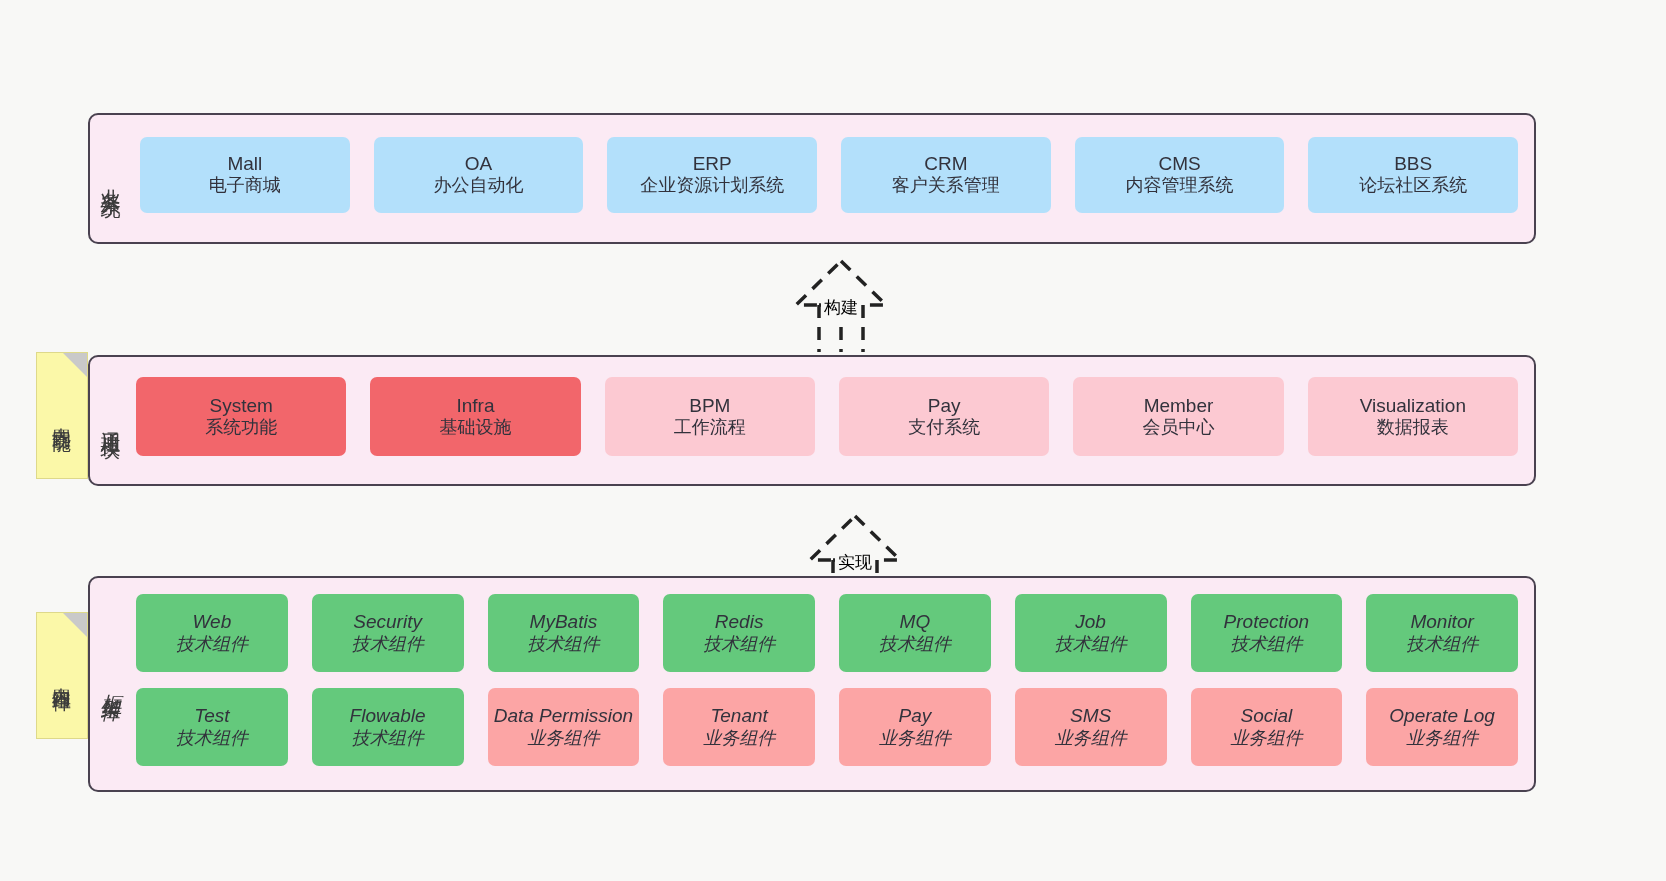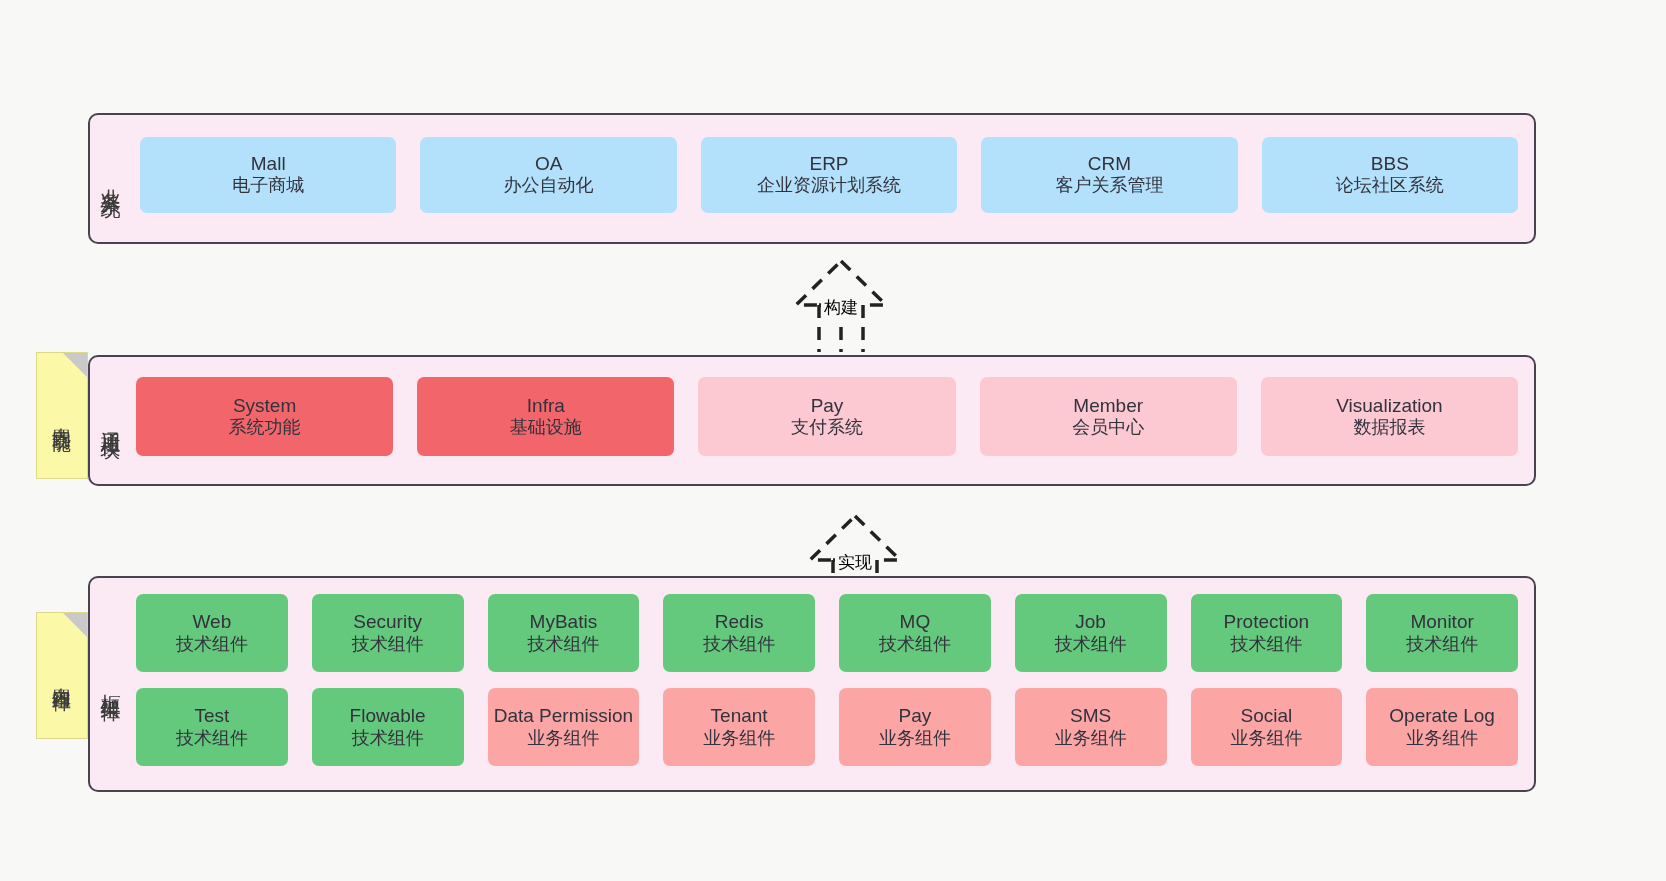--- a/index.html
+++ b/index.html
@@ -78,21 +78,21 @@
   .c-blue        { background: #b3e0fb; }
   .c-red         { background: #f2666b; }
   .c-pink        { background: #fcc9d2; }
   .c-green       { background: #64c97c; }
   .c-green-light { background: #fca5a5; }
 
   
   #layer-business { left: 88px;  top: 113px; width: 1448px; height: 131px; }
   #layer-business .layer-body { padding-left: 8px; }
   #layer-modules  { left: 88px;  top: 348px; width: 1448px; height: 131px; margin-top: 7px; }
-  #layer-framework{ left: 88px;  top: 576px; width: 1448px; height: 216px; }
+  #layer-framework{ left: 88px;  top: 576px; width: 1448px; height: 216px; font-style: italic; }
   #layer-framework .row .cell { height: 78px; }
   #layer-business .row .cell { height: 76px; }
   #layer-modules  .row .cell { height: 79px; }
 
   
   .sticky {
     position: absolute;
     width: 52px;
     background: #fbf8a8;
     border: 1px solid #ded98a;
@@ -162,20 +162,24 @@
         </div>
         <div class="cell c-blue">
           <span class="t1">ERP</span>
           <span class="t2">企业资源计划系统</span>
         </div>
         <div class="cell c-blue">
           <span class="t1">CRM</span>
           <span class="t2">客户关系管理</span>
         </div>
         <div class="cell c-blue">
+          <span class="t1">CMS</span>
+          <span class="t2">内容管理系统</span>
+        </div>
+        <div class="cell c-blue">
           <span class="t1">BBS</span>
           <span class="t2">论坛社区系统</span>
         </div>
       </div>
     </div>
   </div>
 
   <div class="connector" id="connector-build">
     <svg width="170" height="100" viewBox="0 0 170 100" aria-hidden="true">
       <path d="M85 4 L130 48 L40 48 Z" fill="#f8f8f6" stroke="#222222" stroke-width="3.5" stroke-dasharray="13 9" stroke-linejoin="miter"></path>
@@ -192,20 +196,24 @@
       <div class="row">
         <div class="cell c-red">
           <span class="t1">System</span>
           <span class="t2">系统功能</span>
         </div>
         <div class="cell c-red">
           <span class="t1">Infra</span>
           <span class="t2">基础设施</span>
         </div>
         <div class="cell c-pink">
+          <span class="t1">BPM</span>
+          <span class="t2">工作流程</span>
+        </div>
+        <div class="cell c-pink">
           <span class="t1">Pay</span>
           <span class="t2">支付系统</span>
         </div>
         <div class="cell c-pink">
           <span class="t1">Member</span>
           <span class="t2">会员中心</span>
         </div>
         <div class="cell c-pink">
           <span class="t1">Visualization</span>
           <span class="t2">数据报表</span>

